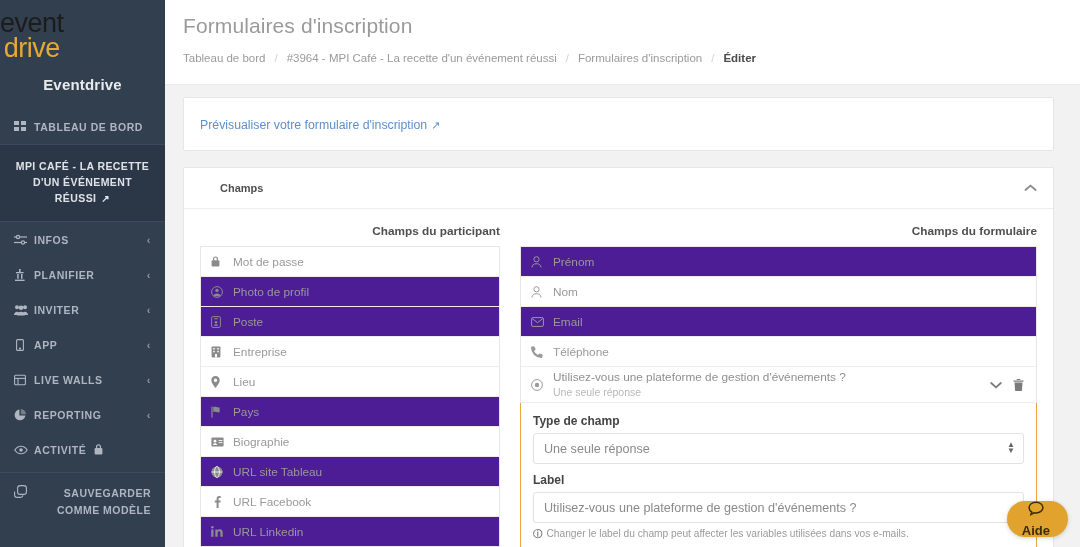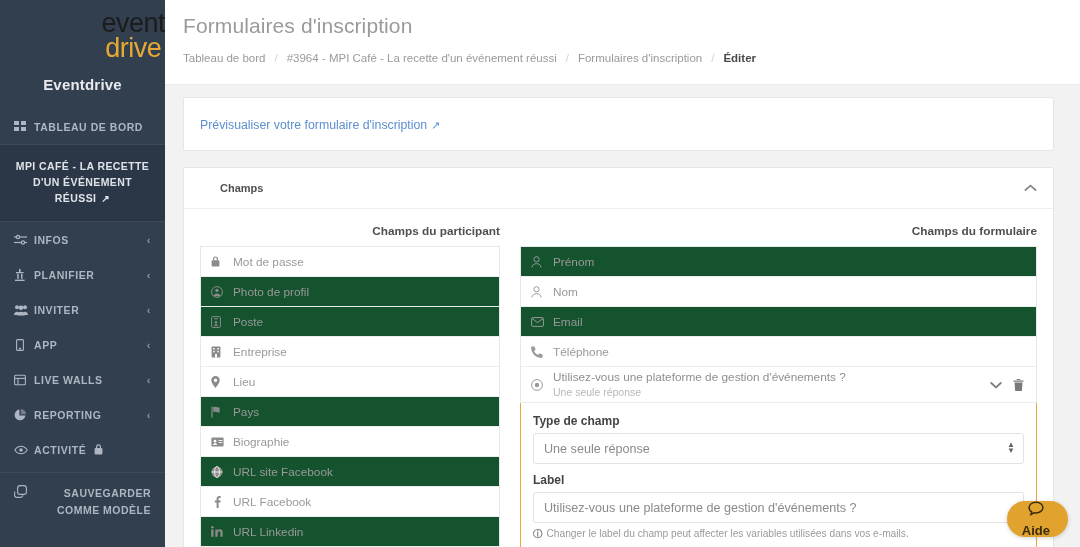--- a/index.html
+++ b/index.html
@@ -14,21 +14,21 @@
   
   .sidebar {
     width: 165px; min-width: 165px; height: 547px;
     background: #323f4f;
     color: #c9ced6;
     overflow: hidden;
     position: relative;
   }
   .logo-wrap {
     height: 66px;
-    display: flex; align-items: center; justify-content: flex-end;
+    display: flex; align-items: center; justify-content: flex-start;
     padding-top: 6px;
   }
   .logo { text-align: center; line-height: 0.92; }
   .logo-top {
     font-size: 27px; letter-spacing: -0.5px; color: #1c1c1c;
     font-weight: 400; display: block;
   }
   .logo-bottom {
     font-size: 27px; letter-spacing: -0.5px; color: #e8a933;
     font-weight: 400; display: block;
@@ -137,21 +137,21 @@
     text-align: right;
   }
   .list { border: 1px solid #e8e8e8; border-bottom: none; }
   .list-row {
     display: flex; align-items: center;
     height: 30px; padding: 0 10px;
     font-size: 11.8px; color: #999999;
     border-bottom: 1px solid #ededed;
     background: #ffffff; cursor: move;
   }
-  .list-row.alt { background: #14532d; }
+  .list-row.alt { background: #4c1d95; }
   .list-row .ico {
     width: 22px; min-width: 22px; color: #8b8b8b;
     display: inline-flex; align-items: center;
   }
   .col-right .list-row { height: 30px; }
   .col-right .list-row .ico { color: #9a9a9a; }
 
   .list-row.tall {
     height: 36px; align-items: center; padding: 0 10px;
   }
@@ -466,21 +466,21 @@
               </div>
 
               <div class="list-row alt">
                 <span class="ico">
                     <svg width="12" height="12" viewBox="0 0 12 12" fill="currentColor">
                       <circle cx="6" cy="6" r="5.6"></circle>
                       <ellipse cx="6" cy="6" rx="2.4" ry="5.6" fill="none" stroke="#fff" stroke-width="0.8"></ellipse>
                       <line x1="0.6" y1="6" x2="11.4" y2="6" stroke="#fff" stroke-width="0.8"></line>
                     </svg>
                   </span>
-                <span>URL site Facebook</span>
+                <span>URL site Tableau</span>
               </div>
 
               <div class="list-row">
                 <span class="ico" style="padding-left:3px">
                     <svg width="7" height="12" viewBox="0 0 7 12" fill="currentColor">
                       <path d="M4.6 12V6.5h1.8l.3-2.1H4.6V3c0-.6.2-1 1-1h1.1V.1C6.4.05 5.8 0 5.1 0 3.6 0 2.6.9 2.6 2.7v1.7H.8v2.1h1.8V12z"></path>
                     </svg>
                   </span>
                 <span>URL Facebook</span>
               </div>

